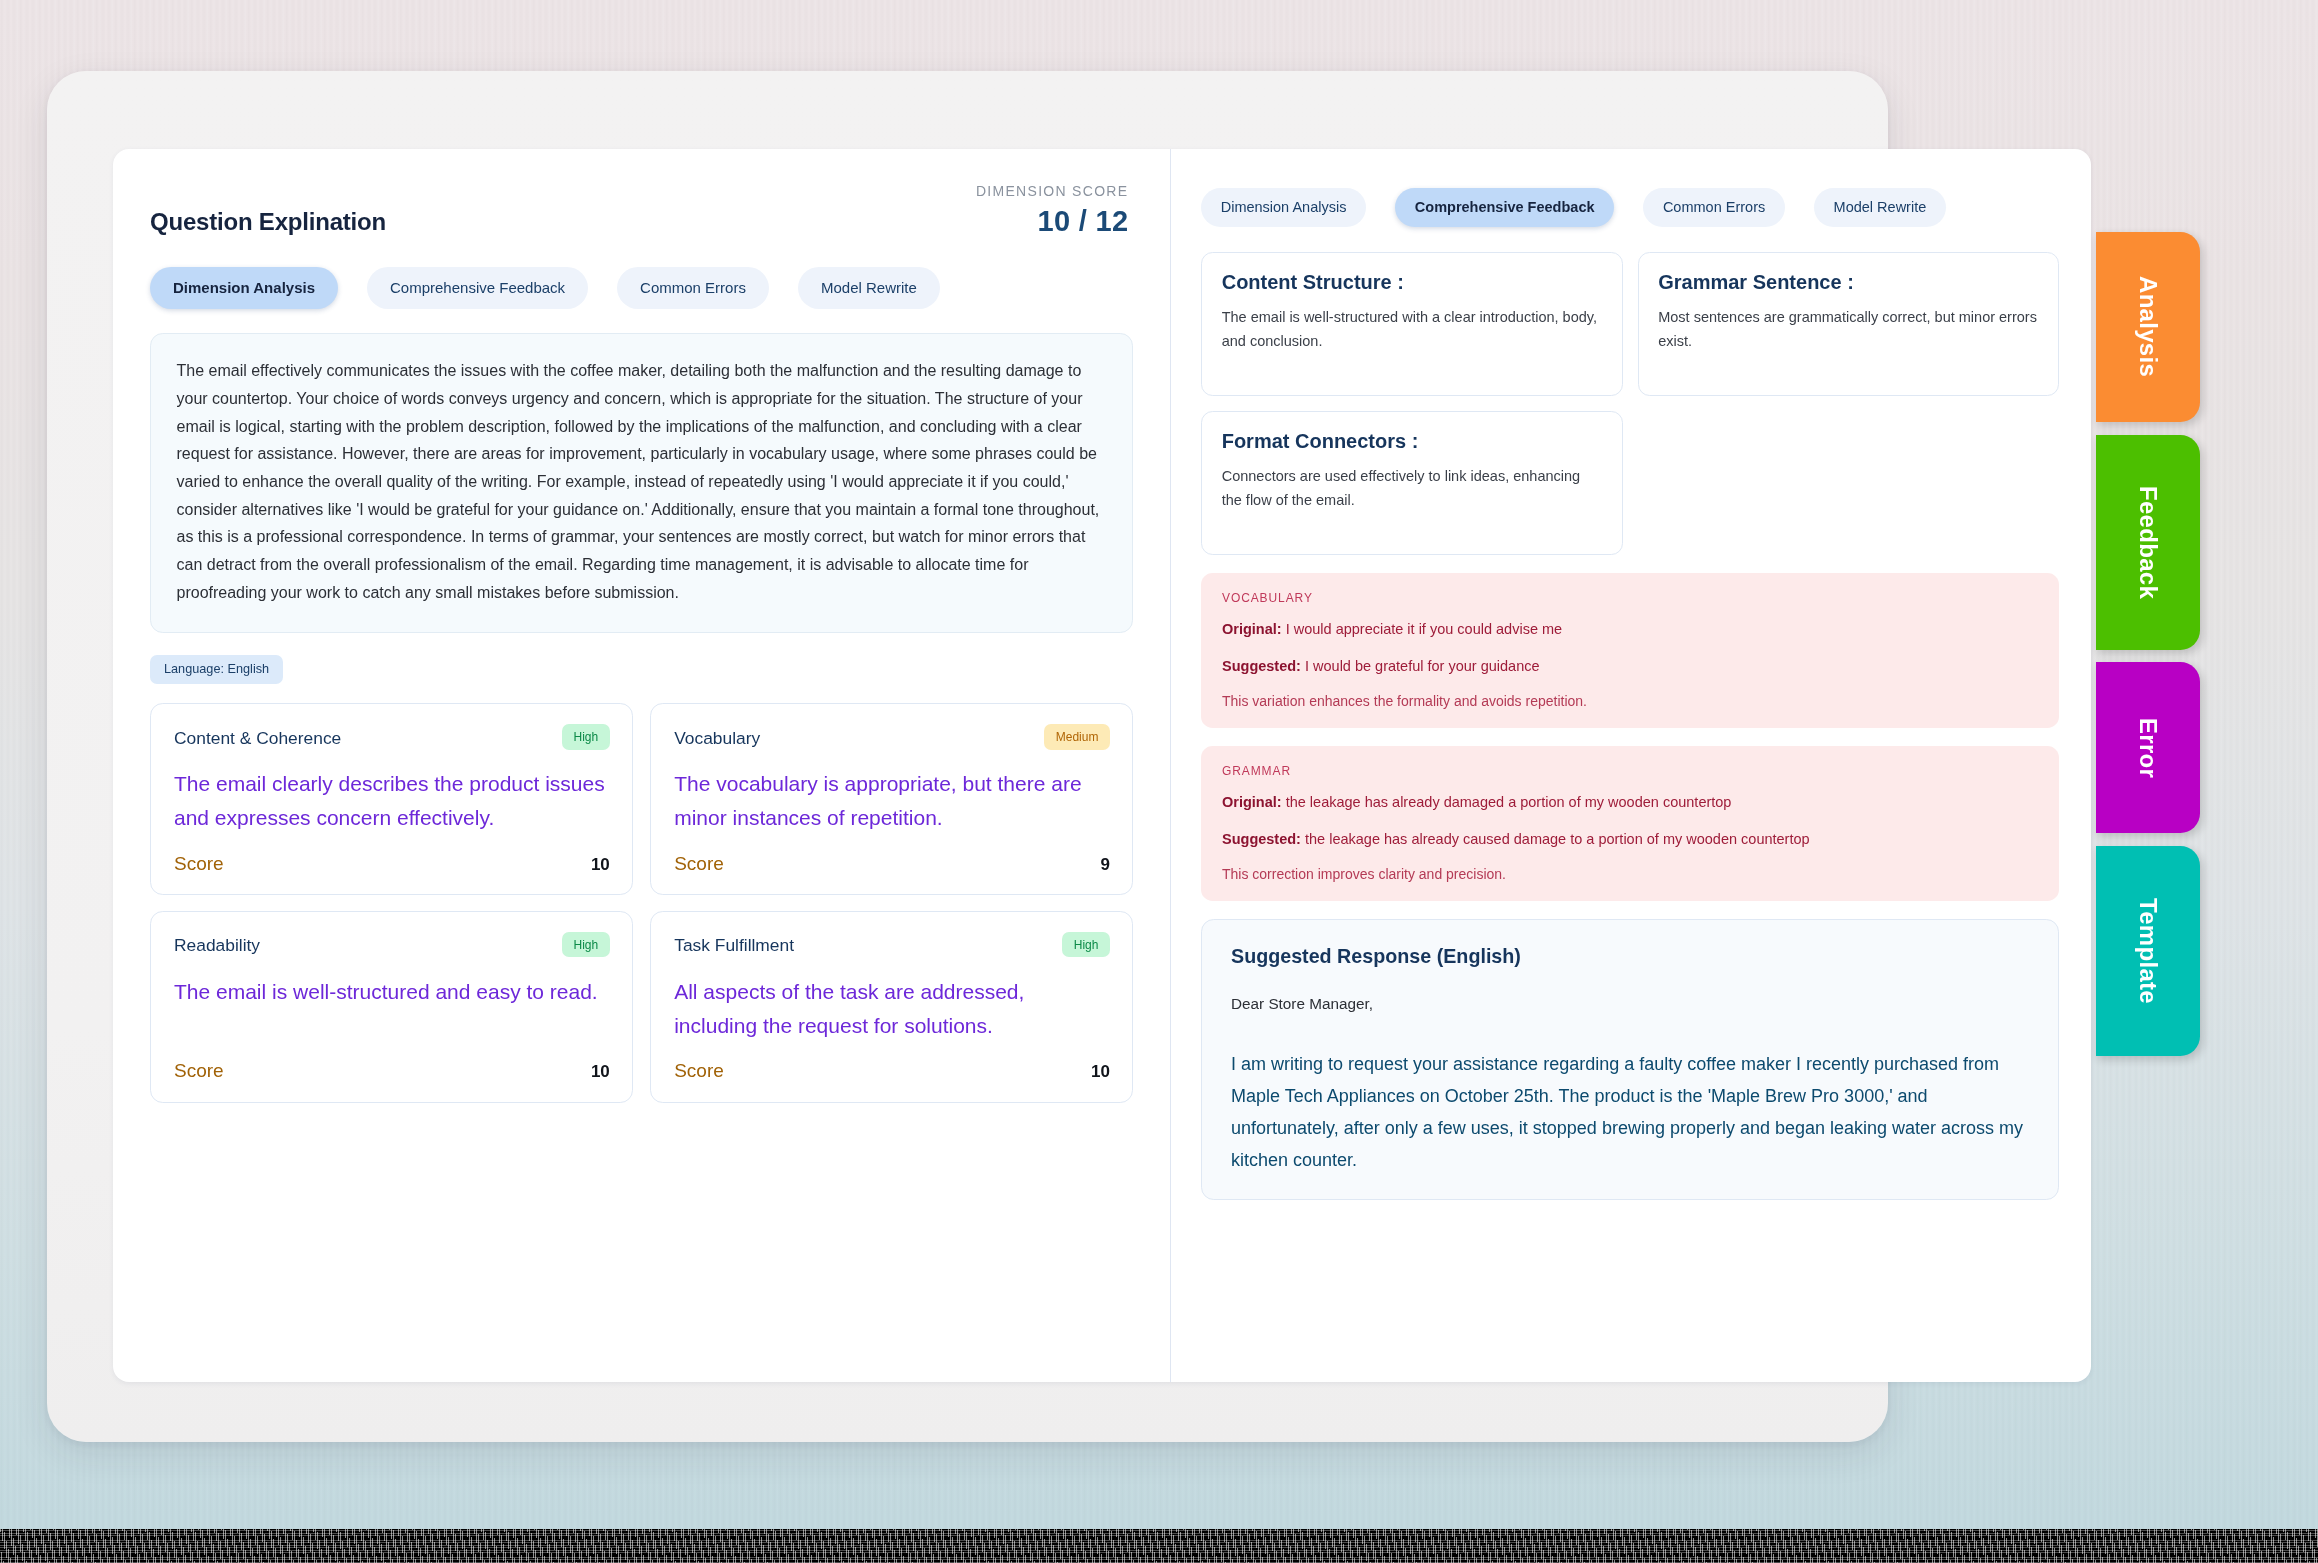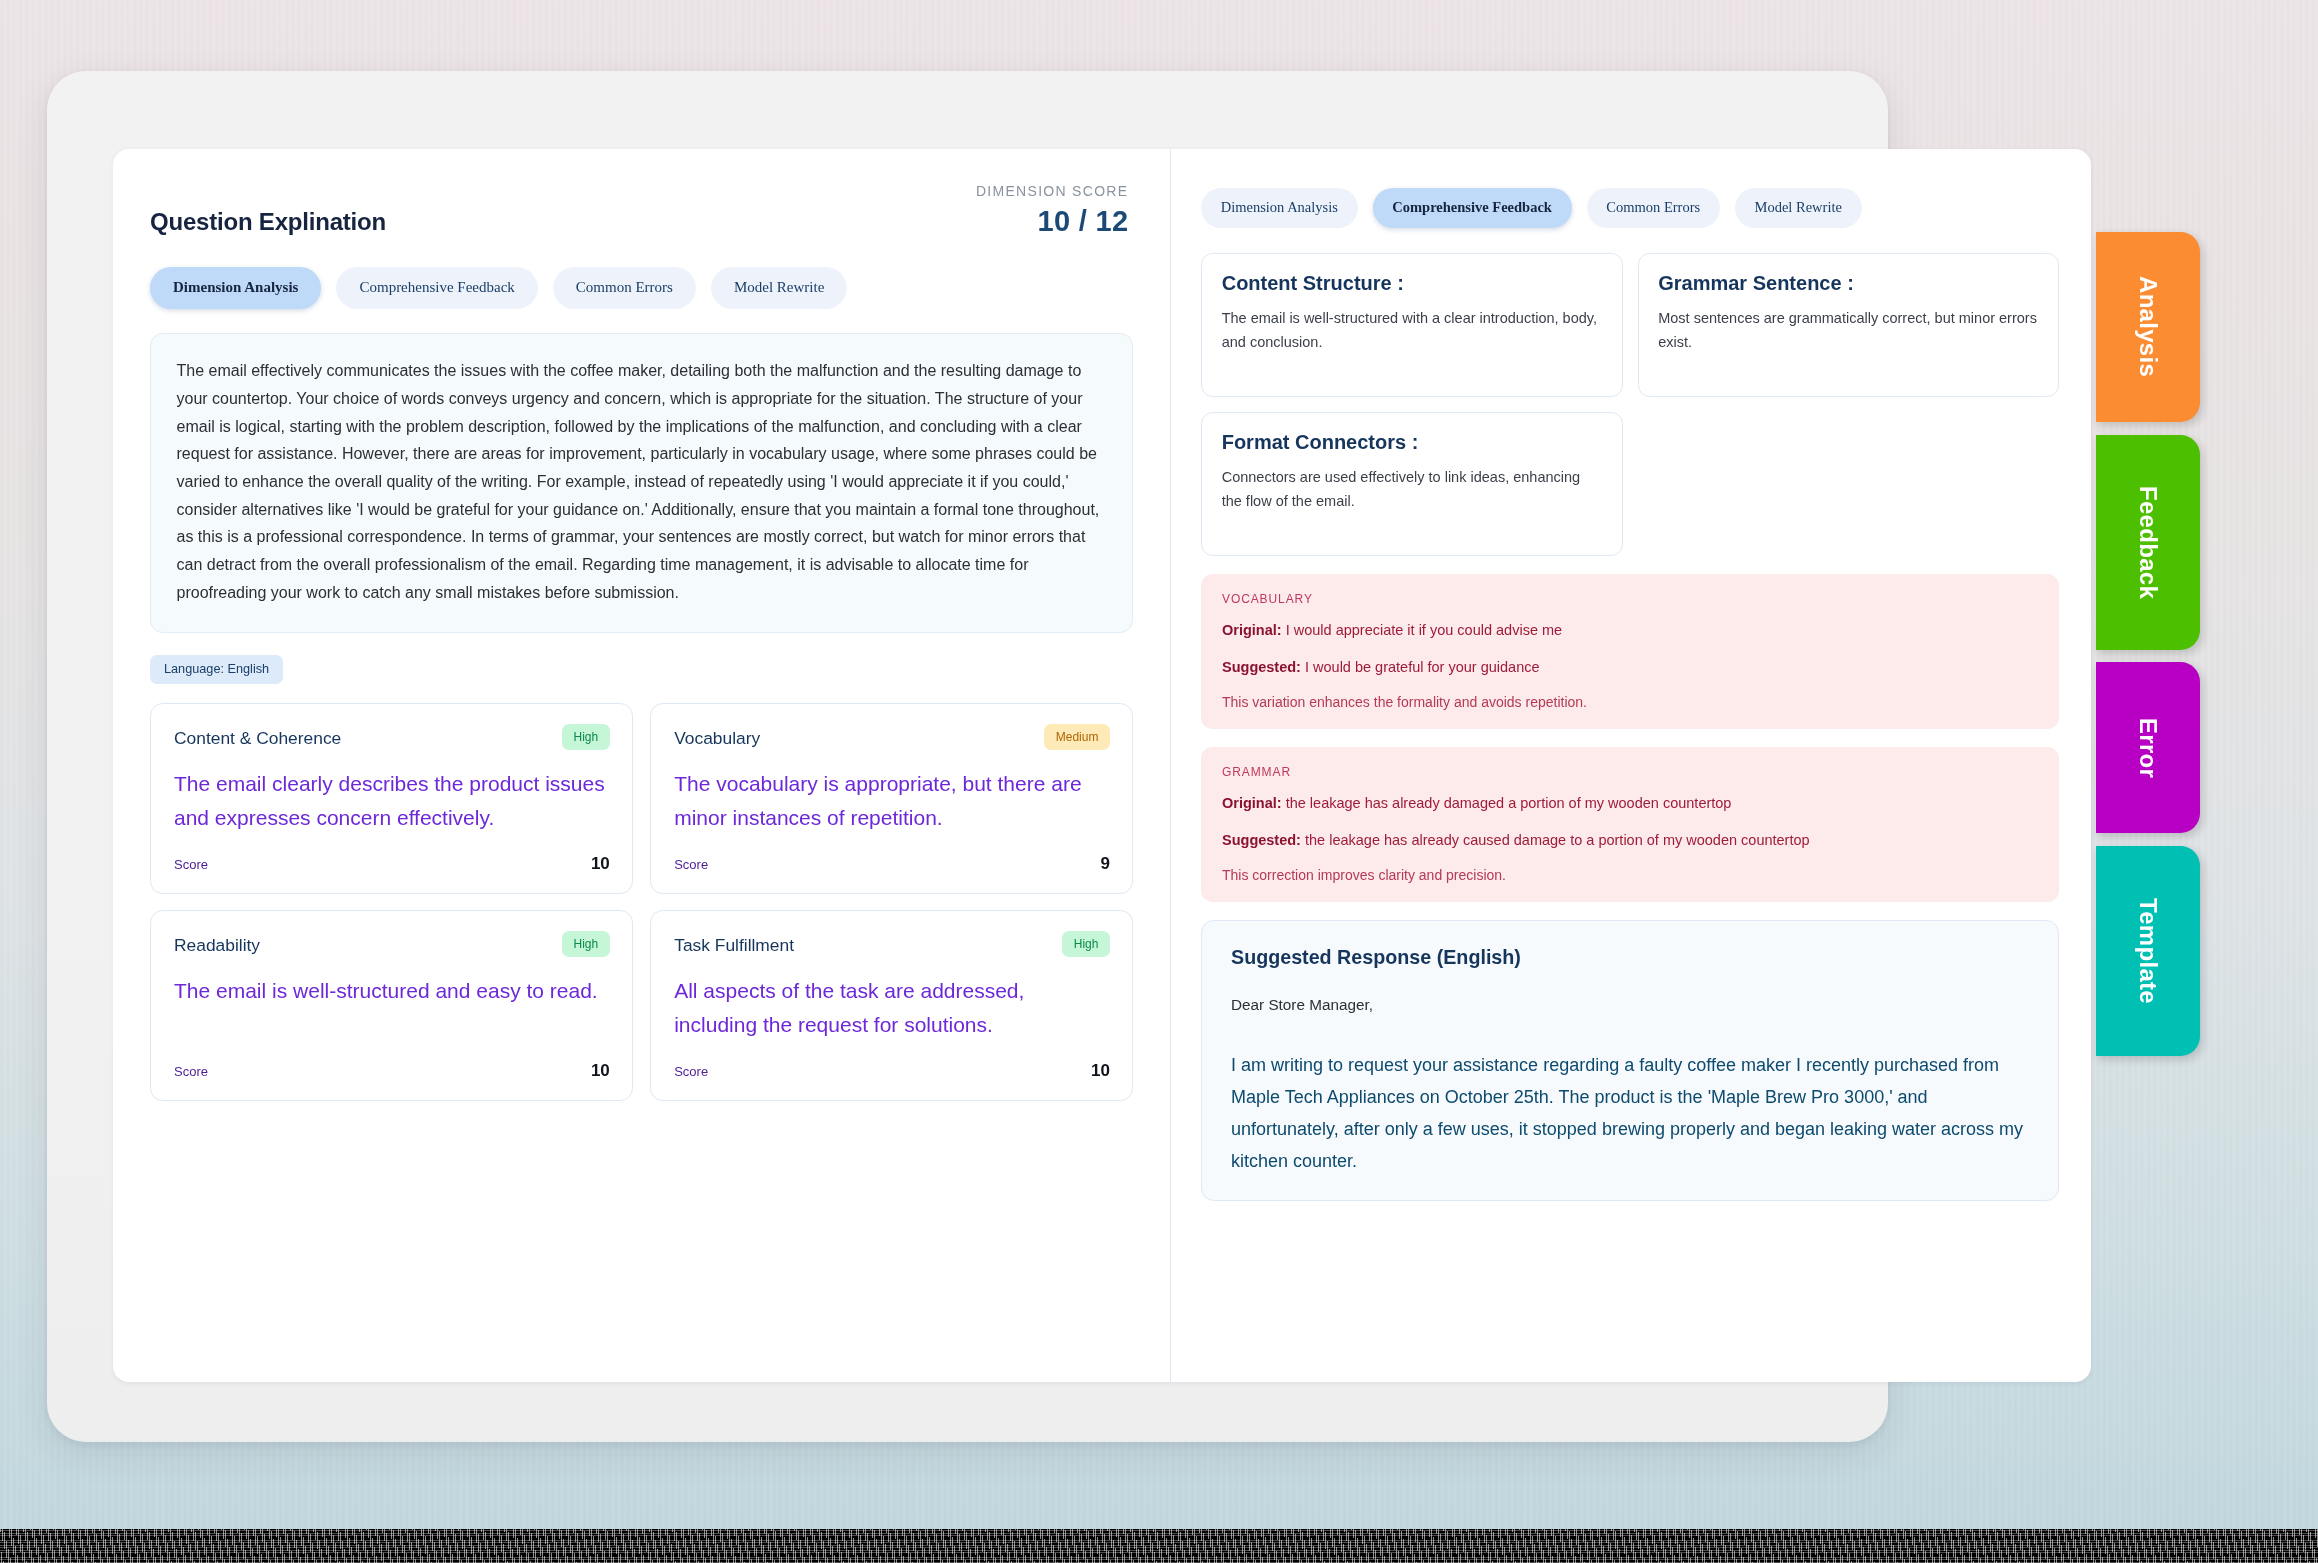--- a/index.html
+++ b/index.html
@@ -110,21 +110,21 @@
     margin-bottom: 5.8px;
   }
   #score-value {
     font-size: 29px;
     font-weight: 700;
     color: #1b4a77;
     letter-spacing: 0.3px;
   }
 
   
-  .tab-row { display: flex; gap: 15px; font-family: Liberation Serif, serif; }
+  .tab-row { display: flex; gap: 29px; }
   #left-tabs { margin-top: 29px; }
   .tab-pill {
     background: #eef3fb;
     color: #1b3f68;
     font-size: 15px;
     font-weight: 500;
     padding: 12.7px 23px;
     border-radius: 23px;
     white-space: nowrap;
     cursor: pointer;
@@ -204,21 +204,21 @@
     line-height: 1.62;
     color: #6d28d9;
   }
   .dim-foot {
     margin-top: auto;
     padding-top: 17.4px;
     display: flex;
     justify-content: space-between;
     align-items: baseline;
   }
-  .dim-foot-label { font-size: 13px; color: #4c1d95; }
+  .dim-foot-label { font-size: 19px; color: #a16207; }
   .dim-foot-score { font-size: 17px; font-weight: 700; color: #10141b; }
 
   
   #right-panel {
     flex: 1;
     padding: 34px 32px 0 31px;
     overflow: hidden;
   }
   #right-tabs { margin-top: 4.6px; }
   #right-tabs .tab-pill { font-size: 14.5px; padding: 11.6px 19.7px; }

